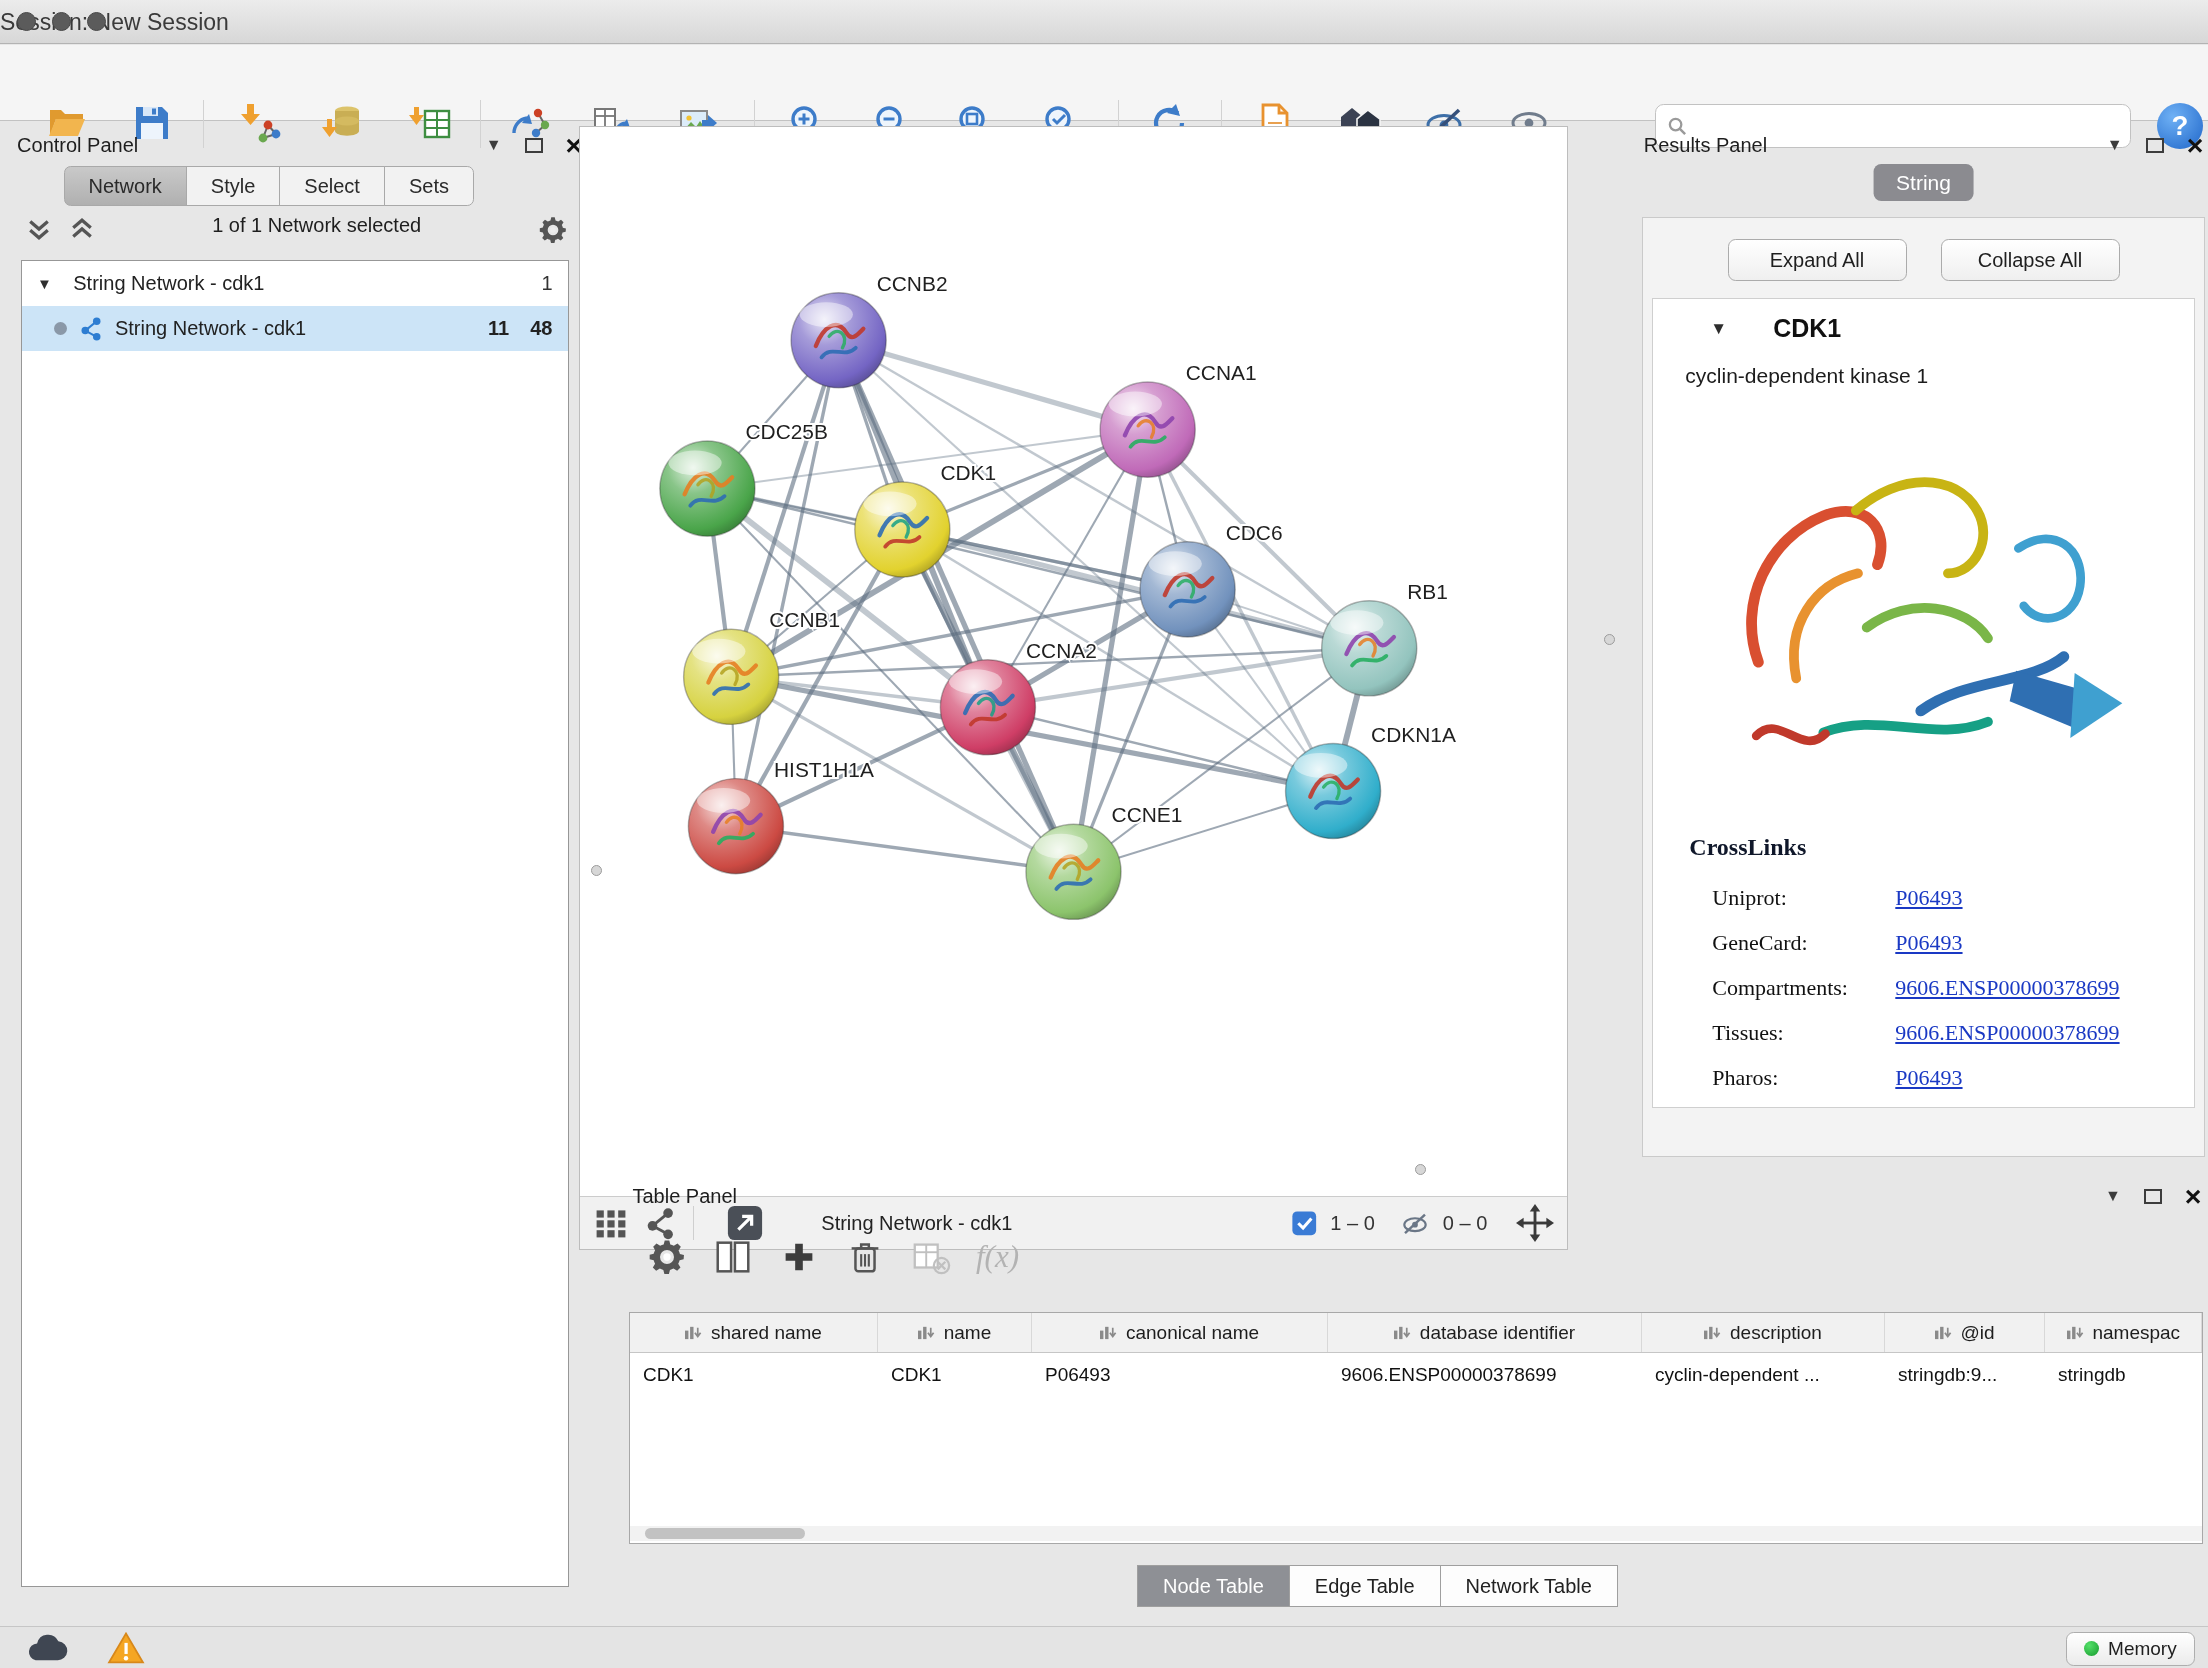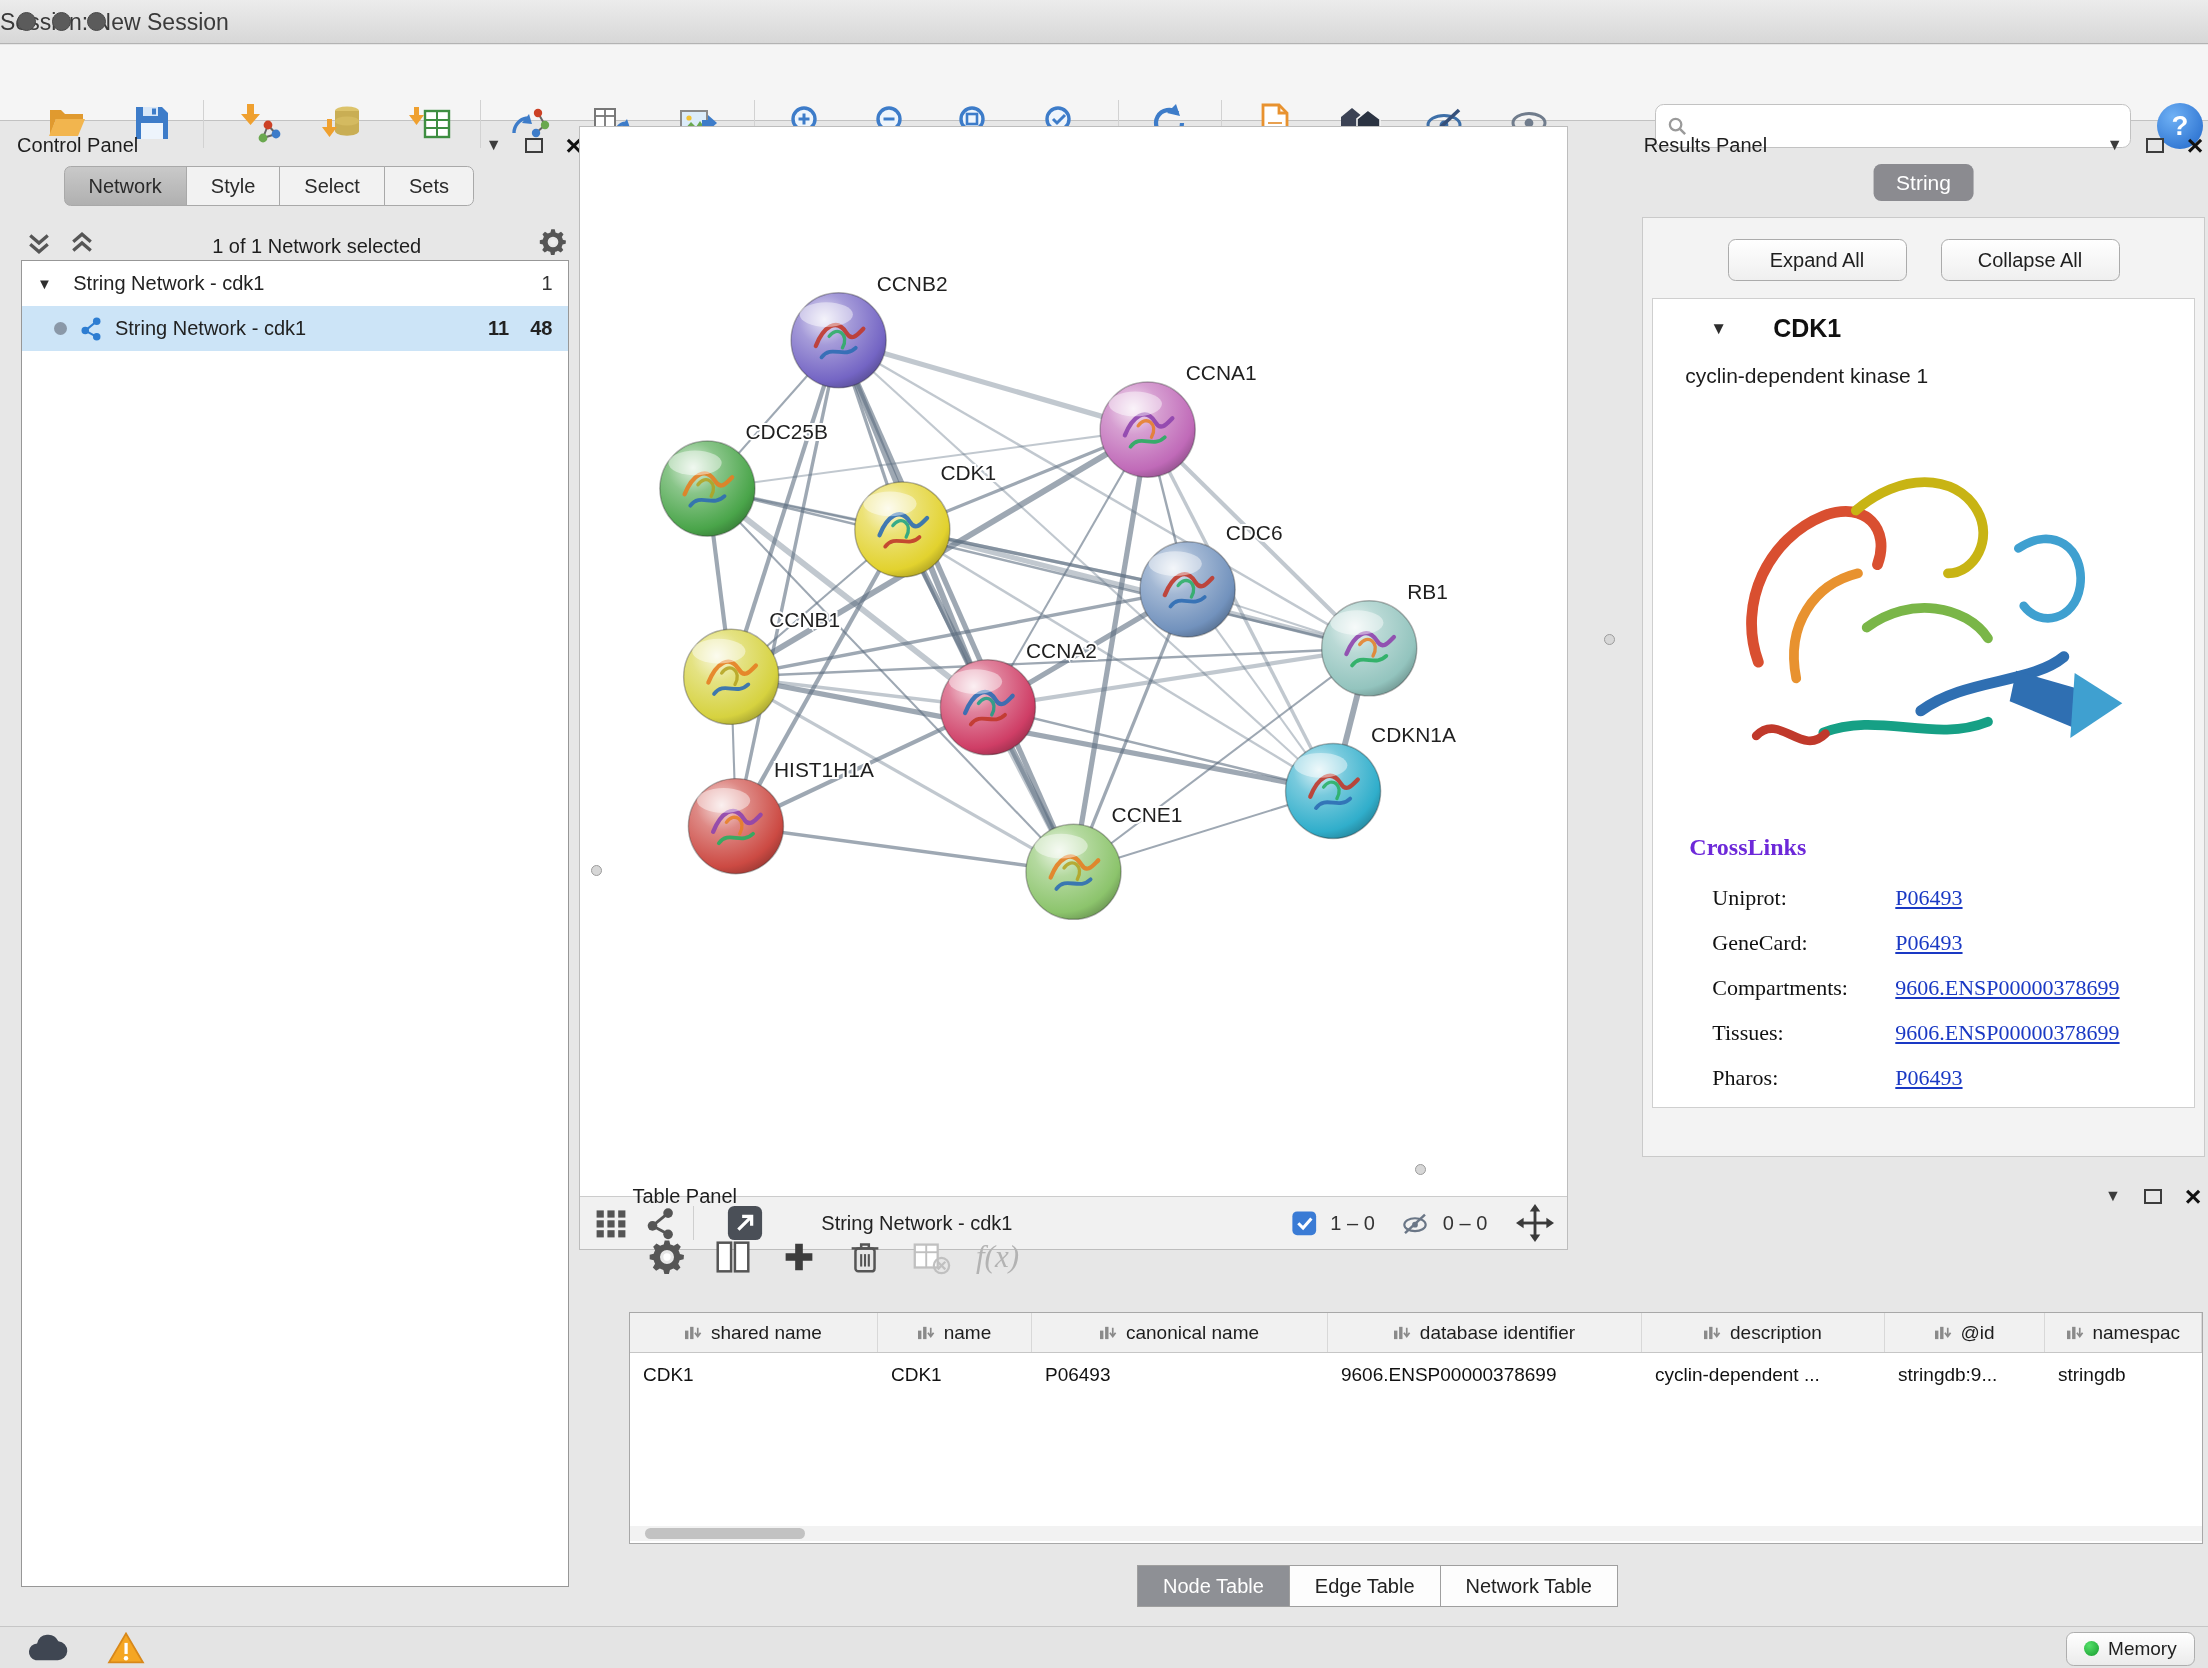--- a/index.html
+++ b/index.html
@@ -41,21 +41,21 @@
   
   .control-panel { position:absolute; left:9.5px; top:126px; width:586px; height:1501px; }
   .cp-header { position:absolute; left:7.6px; right:13.3px; top:0; height:38px; display:flex; align-items:center; }
   .cp-tabs { position:absolute; left:55px; top:40px; height:37px; display:flex; }
   .cp-tab { height:40px; padding:0 24px; display:flex; align-items:center; font-size:20px;
     background:#f2f2f2; border:1px solid #a9a9a9; margin-left:-1px; color:#2a2a2a; }
   .cp-tab:first-child { border-radius:6.7px 0 0 6.7px; }
   .cp-tab:last-child { border-radius:0 6.7px 6.7px 0; }
   .cp-tab.sel { background:linear-gradient(#c9c9c9,#b0b0b0); }
   .cp-subbar { position:absolute; left:14px; right:27px; top:88px; height:44px;
-    display:flex; align-items:flex-end; }
+    display:flex; align-items:flex-start; }
   .cp-status { flex:1; text-align:center; font-size:20px; color:#1e1e1e; }
   .cp-tree { position:absolute; left:11.4px; right:27px; top:134px; bottom:40px;
     background:#fff; border:1px solid #979797; }
   .tree-row { height:45px; display:flex; align-items:center; font-size:20px; padding:0 15px; gap:11.4px; }
   .tree-row.selected { background:#cce4f7; }
   .tree-caret { font-size:15px; color:#2f2f2f; width:25px; }
   .tree-count { margin-left:auto; color:#333; }
   .tree-bullet { width:13.3px; height:13.3px; border-radius:50%; background:#8a98a8; margin-left:17px; }
   .tree-counts { margin-left:auto; display:flex; gap:21px;font-weight:bold; }
 
@@ -81,21 +81,21 @@
     border:1px solid #ababab; border-radius:7.6px; font-size:20px; display:flex;
     align-items:center; justify-content:center; color:#1f1f1f; }
   .rp-card { position:absolute; left:9.5px; right:9.5px; top:80px; height:810px;
     background:#fff; border:1px solid #cfcfcf; }
   .rp-gene-row { position:absolute; left:0; top:15px; width:100%; display:flex; align-items:center; }
   .rp-gene-caret { margin-left:57px; font-size:17px; color:#2d2d2d; }
   .rp-gene { margin-left:46px; font-size:25px; font-weight:bold; color:#111; }
   .rp-desc { position:absolute; left:32px; top:65px; font-size:21px; color:#1c1c1c; }
   .protein-img { position:absolute; left:38px; top:114px; }
   .cl-title { position:absolute; left:36px; top:535px; font-family:"Liberation Serif",serif;
-    font-weight:bold; font-size:24px; color:#6d28d9; }
+    font-weight:bold; font-size:24px; color:#0f172a; }
   .cl-rows { position:absolute; left:59px; right:19px; top:576px; }
   .cl-row { height:45px; display:flex; align-items:center; font-family:"Liberation Serif",serif; font-size:22px; }
   .cl-label { width:183px; color:#111; }
   .cl-link { color:#1a39c4; text-decoration:underline; cursor:pointer; }
 
   
   .table-panel { position:absolute; left:623px; top:1177px; width:1586px; height:449px; }
   .tp-header { position:absolute; left:9.5px; right:7.6px; top:0; height:38px; display:flex; align-items:center; }
   .tp-toolbar { position:absolute; left:23px; top:46px; height:68px; display:flex; align-items:center; gap:24px; }
   .tp-toolbar svg { width:42px; height:42px; }

